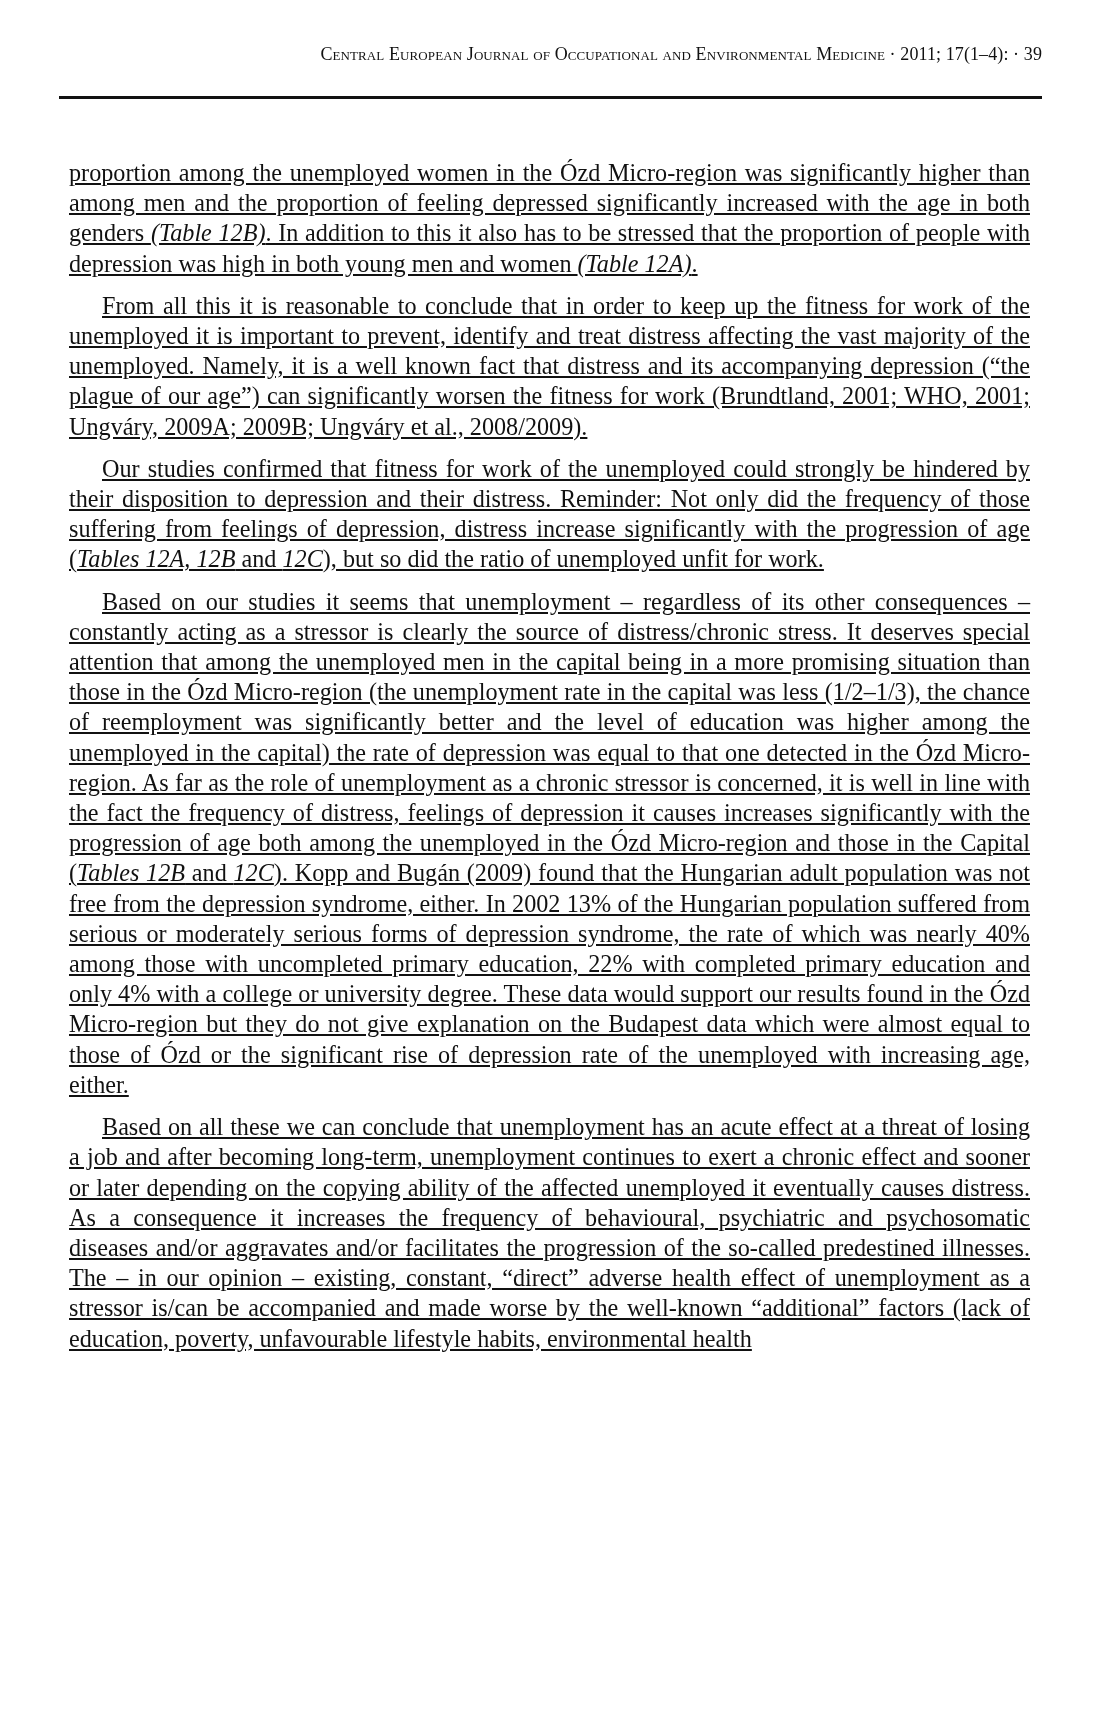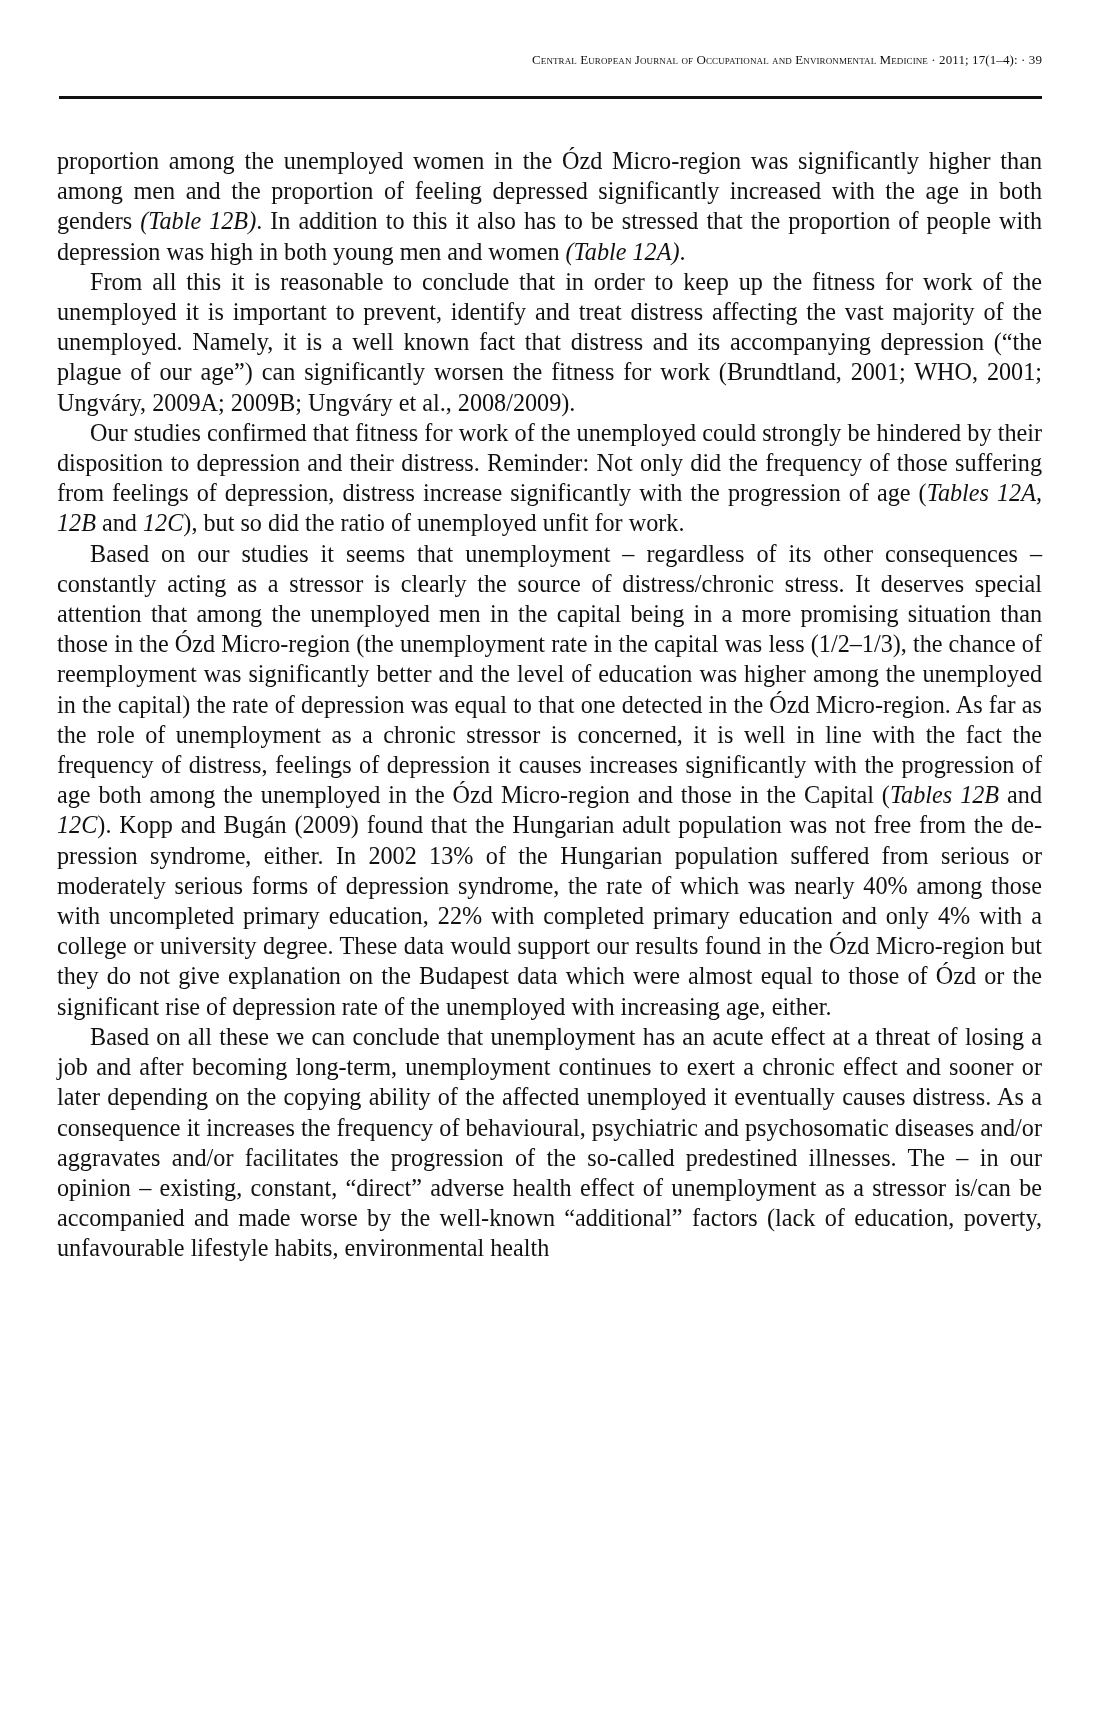--- a/index.html
+++ b/index.html
@@ -1,30 +1,30 @@
 <!DOCTYPE html>
 <html><head>
 <meta charset="utf-8">
 <style>
   html, body { margin: 0; padding: 0; background: #ffffff; }
   body { width: 1112px; height: 1725px; position: relative; overflow: hidden; }
   .page { position: absolute; left: 57px; top: 0; width: 985px; color: #111; }
   .running-head {
-    position: absolute; left: 0; top: 52px; width: 985px; text-align: right;
-    font-family: "Liberation Serif", serif; font-size: 13px; letter-spacing: 0.1px;
+    position: absolute; left: 0; top: 44px; width: 985px; text-align: right;
+    font-family: "Liberation Serif", serif; font-size: 18px; letter-spacing: 0.1px;
     color: #111;
   }
   .running-head .sc { font-variant: small-caps; }
   .rule { position: absolute; left: 2px; top: 96px; width: 983px; height: 3px; background: #111; }
   .body-text {
     position: absolute; left: 0; top: 146px; width: 985px;
     font-family: "Liberation Serif", serif; font-size: 24.2px; line-height: 30.2px;
     text-align: justify; hyphens: manual;
   }
-  .body-text p { margin: 0; }
+  .body-text p { margin: 12px; text-decoration: underline; }
   .body-text p.indent { text-indent: 33px; }
   .body-text em { font-style: italic; }
 </style>
 </head>
 <body>
 
 <div class="page">
   <div class="running-head">
     <span class="sc">Central European Journal of Occupational and Environmental Medicine</span><span> · </span><span>2011; 17(1–4): · 39</span>
   </div>

